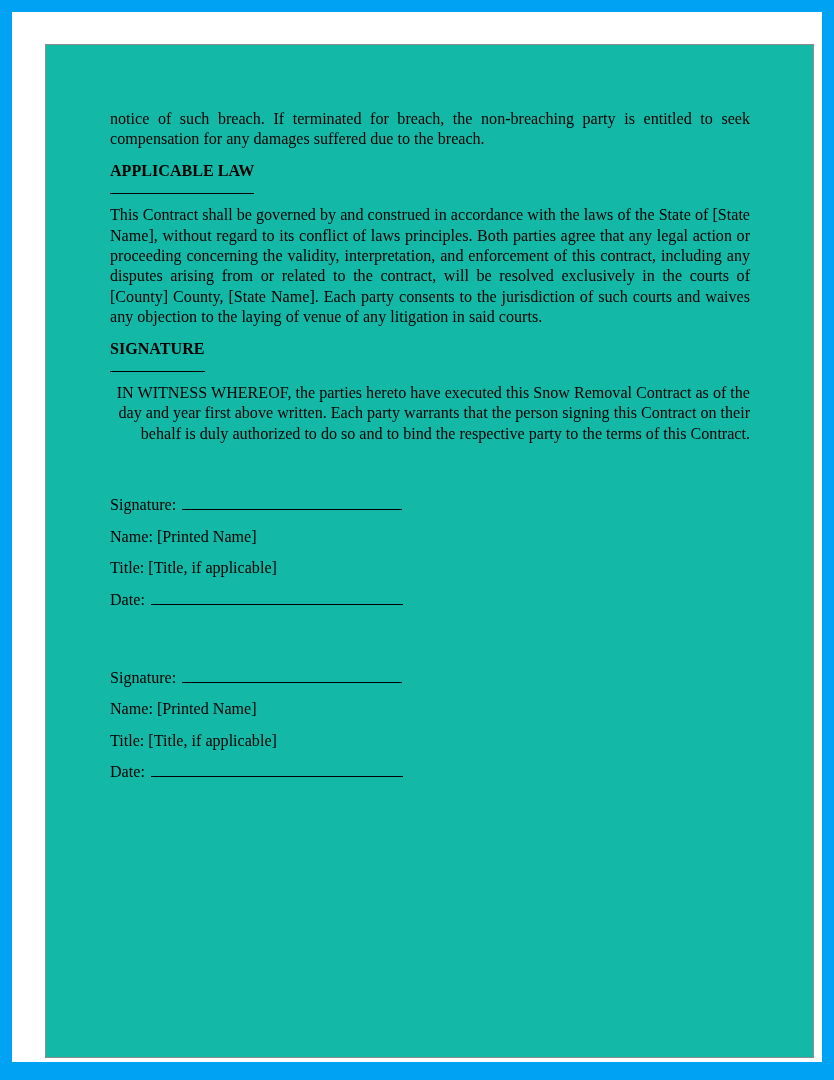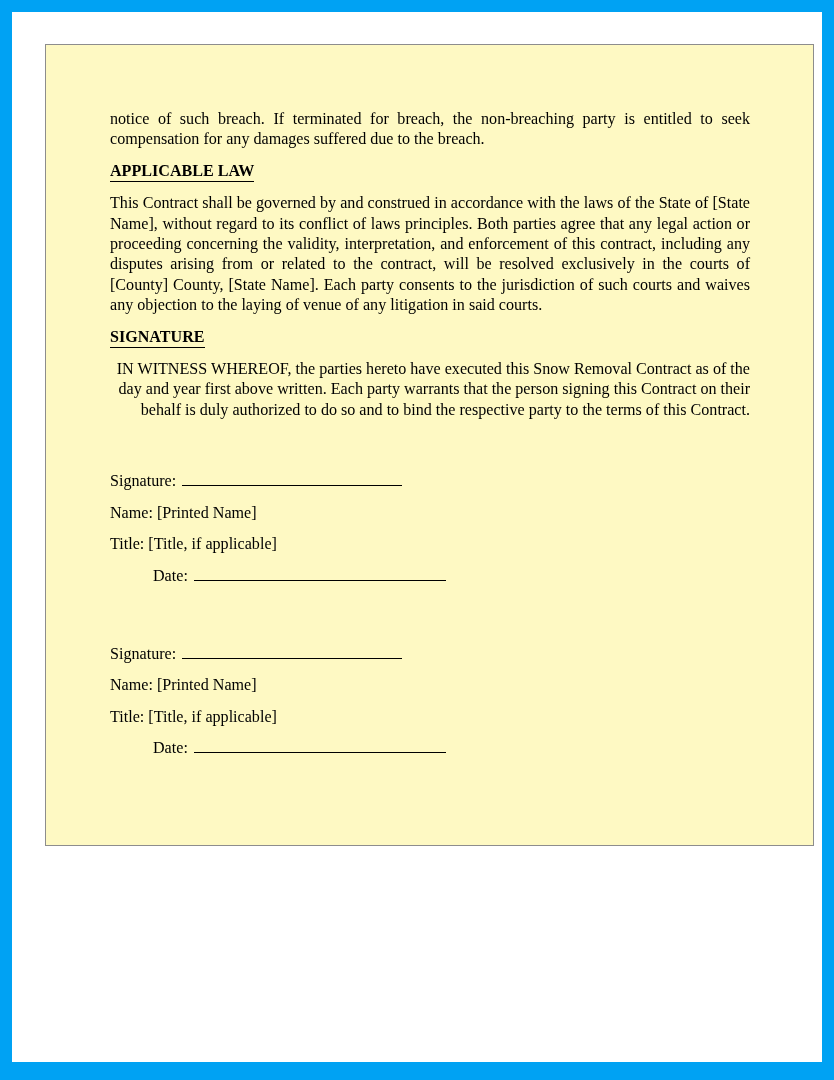--- a/index.html
+++ b/index.html
@@ -24,24 +24,24 @@
     background: #ffffff;
     box-sizing: border-box;
   }
 
   
   .page {
     position: absolute;
     left: 33px;
     top: 32px;
     width: 769px;
-    height: 802px;
+    height: 1014px;
     box-sizing: border-box;
     border: 1px solid #8d8d8d;
-    background: #fef9c3;
+    background: #14b8a6;
   }
 
   .content {
     position: absolute;
     left: 64px;      
     top: 64px;       
     width: 640px;    
   }
 
   p.body {
@@ -58,37 +58,37 @@
   .gap-head   { height: 11px; }
 
   h2.heading {
     margin: 0;
     font-size: 16.1px;
     line-height: 20.4px;
     font-weight: bold;
     color: #000000;
     display: inline-block;
     border-bottom: 1.6px solid #000000;
-    padding-bottom: 0px;
+    padding-bottom: 12px;
   }
   .heading-row { margin: 0; }
 
   
   .sig-block { margin: 0; }
   .sig-lead   { height: 51px; }   
   .sig-gap    { height: 58px; }   
 
   .sig-line {
     font-size: 16.1px;
     line-height: 20.4px;
     color: #000000;
     margin: 0 0 11px 0;
     white-space: nowrap;
   }
-  .sig-line:last-child { margin-bottom: 0; margin-left: 43px; }
+  .sig-line:last-child { margin-bottom: 0; }
 
   .sig-name-line { margin-bottom: 11px; }
 
   
   .rule {
     display: inline-block;
     vertical-align: baseline;
     border-bottom: 1.6px solid #000000;
     height: 0.72em;
     margin-left: 6px;

